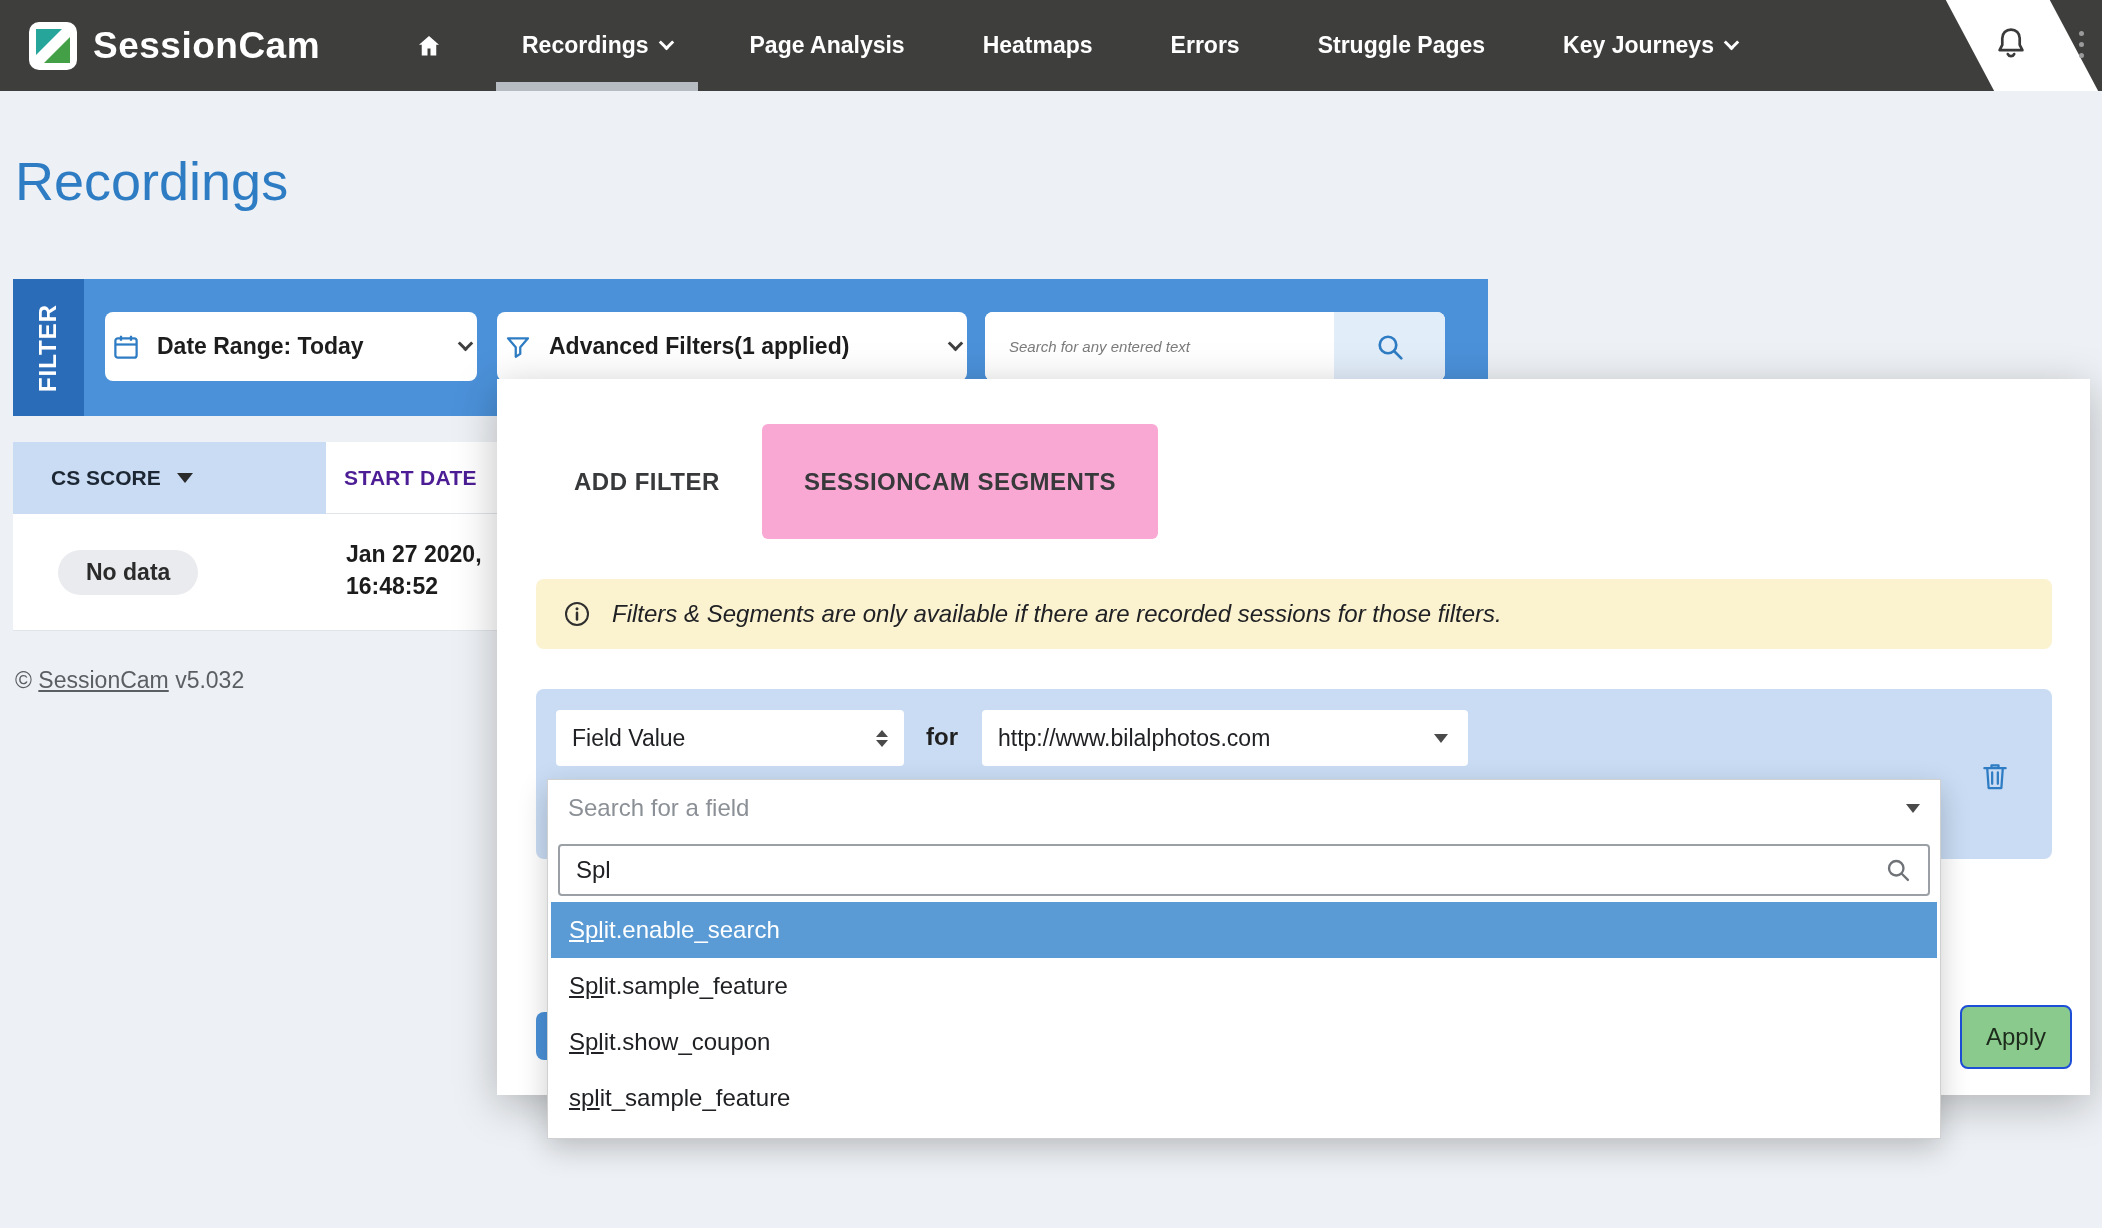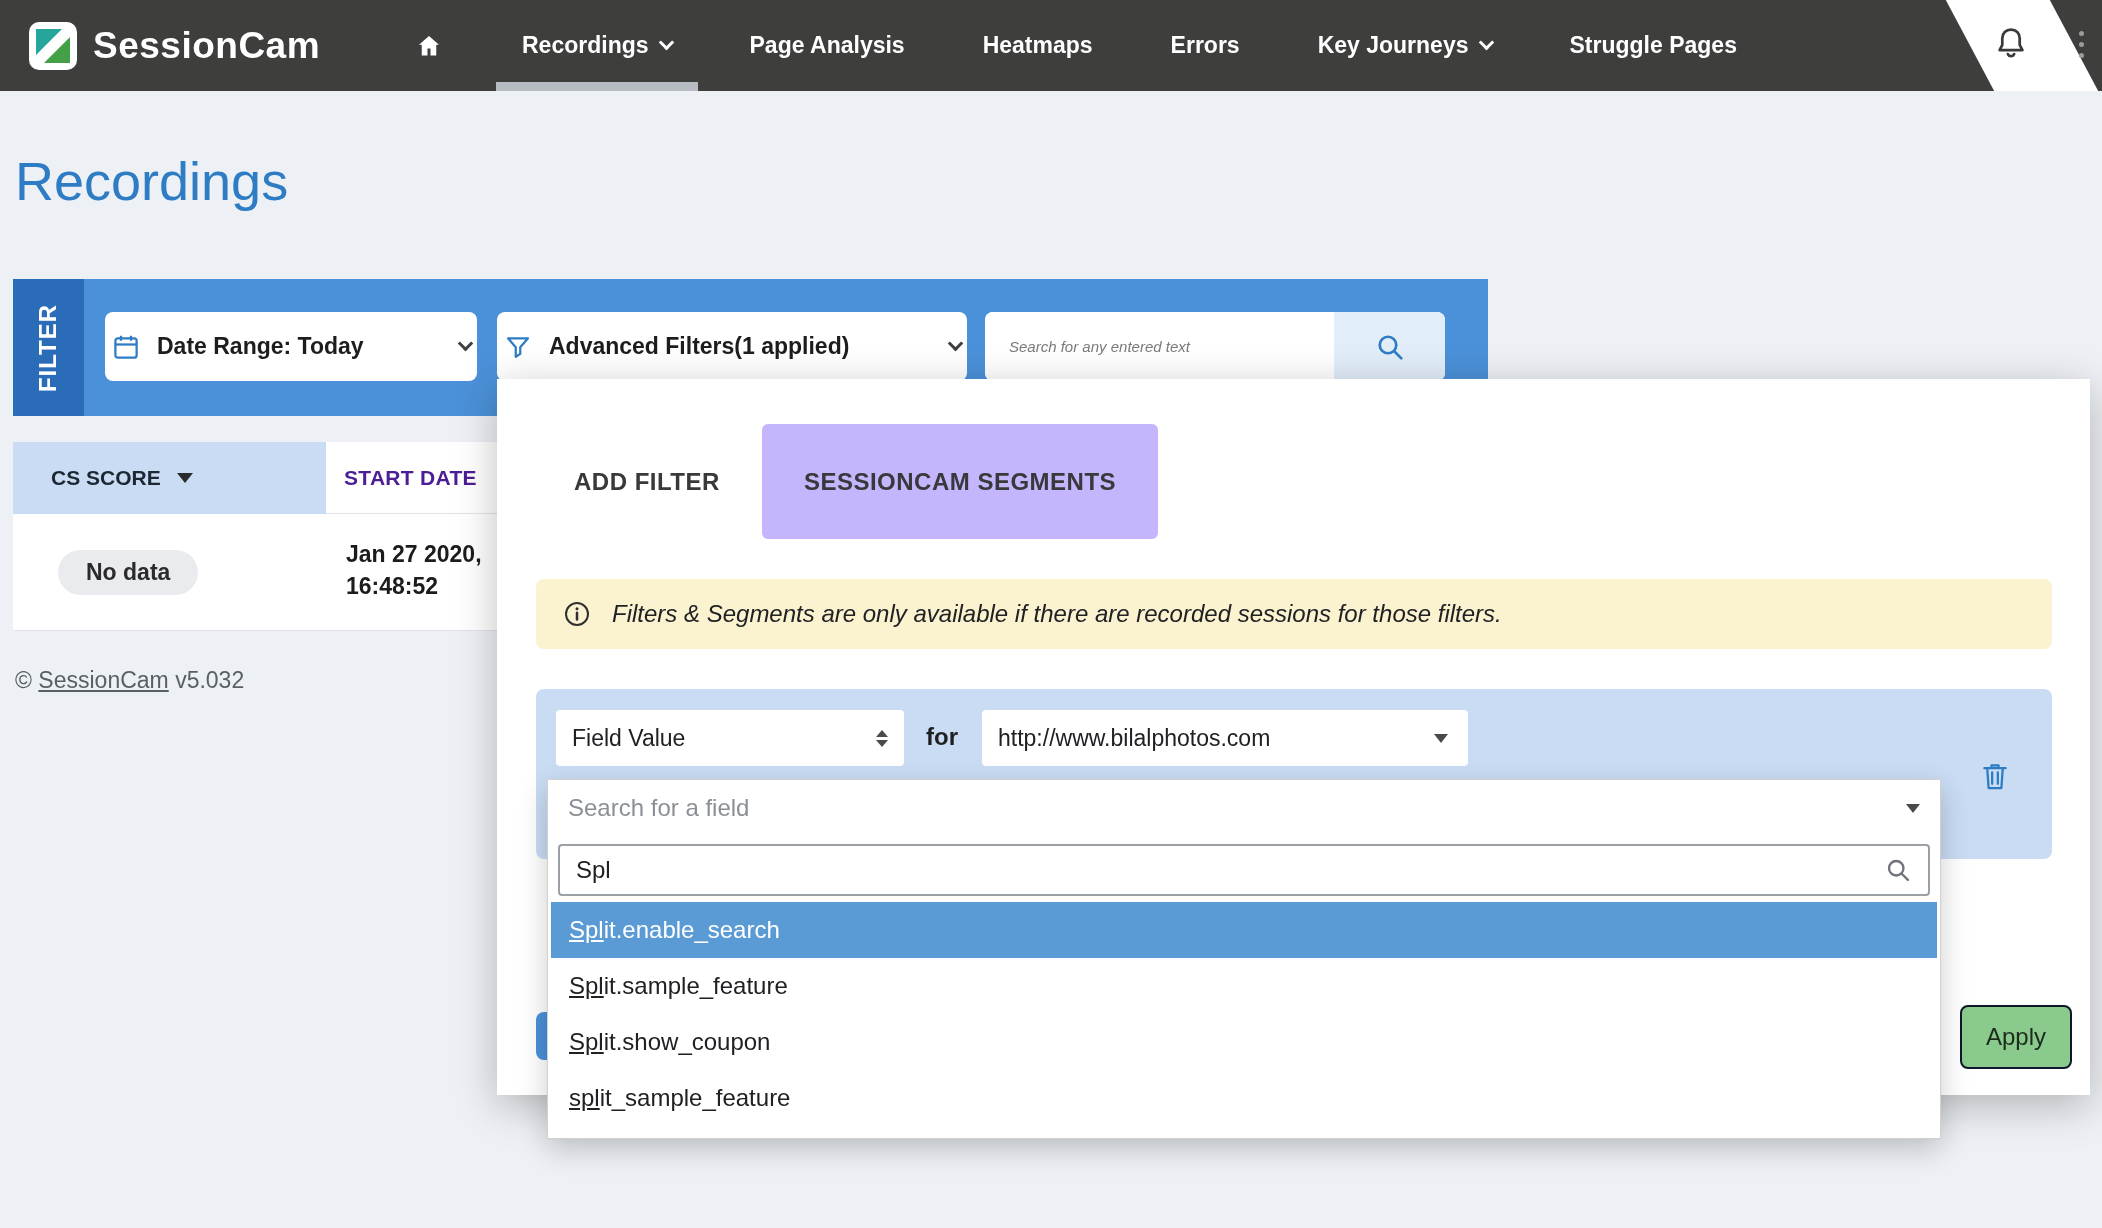--- a/index.html
+++ b/index.html
@@ -52,21 +52,21 @@
   .row-date { position:absolute; left:333px; top:24px; font-size:23px; font-weight:700; color:#1c1c1c; line-height:32px; }
 
   
   .footer { position:absolute; left:15px; top:667px; font-size:23px; color:#5a5f64; }
   .footer a { color:#5a5f64; text-decoration:underline; cursor:pointer; }
 
   
   .panel { position:absolute; left:497px; top:379px; width:1593px; height:716px; background:#fff; box-shadow:0 10px 40px rgba(0,0,0,0.25); z-index:40; }
   .tabs { position:absolute; left:35px; top:45px; height:115px; display:flex; }
   .tab { display:flex; align-items:center; padding:0 42px; font-size:24px; font-weight:700; color:#37393b; letter-spacing:0.5px; cursor:pointer; white-space:nowrap; }
-  .tab.active { background:#c4b5fd; border-radius:6px; }
+  .tab.active { background:#f9a8d4; border-radius:6px; }
   .notice { position:absolute; left:39px; top:200px; width:1516px; height:70px; background:#fbf2cf; border-radius:8px; display:flex; align-items:center; gap:20px; padding:0 26px; }
   .notice-text { font-style:italic; font-size:24px; color:#202124; }
 
   .frow { position:absolute; left:39px; top:310px; width:1516px; height:170px; background:#c9dcf3; border-radius:8px; }
   .sel { position:absolute; background:#fff; border-radius:4px; display:flex; align-items:center; justify-content:space-between; padding:0 16px; font-size:23px; color:#202124; cursor:pointer; }
   .field-sel { left:20px; top:21px; width:348px; height:56px; }
   .site-sel { left:446px; top:21px; width:486px; height:56px; padding-right:20px; }
   .for-label { position:absolute; left:390px; top:34px; font-size:24px; font-weight:700; color:#1f1f1f; }
   .updown { display:flex; flex-direction:column; gap:3px; }
   .updown i { width:0; height:0; border-left:6px solid transparent; border-right:6px solid transparent; }
@@ -79,21 +79,21 @@
   .combo { position:absolute; left:50px; top:400px; width:1394px; background:#fff; border:1px solid #d0d0d0; box-shadow:0 10px 28px rgba(0,0,0,0.2); z-index:2; padding-bottom:12px; }
   .combo-head { height:56px; display:flex; align-items:center; justify-content:space-between; padding:0 20px; cursor:pointer;gap:26px; }
   .combo-head .ph { font-size:24px; color:#8b9096; }
   .combo-search { margin:8px 10px 6px; height:52px; border:2px solid #9aa0a6; border-radius:4px; display:flex; align-items:center; padding:0 16px; }
   .combo-search input { flex:1; min-width:0; border:none; outline:none; font-family:inherit; font-size:24px; color:#202124; }
   .options { display:block; }
   .option { height:56px; display:flex; align-items:center; padding:0 18px; margin:0 3px; font-size:24px; color:#202124; cursor:pointer; }
   .option .match { text-decoration:underline; }
   .option.selected { background:#5b9bd5; color:#ffffff; }
 
-  .apply-btn { position:absolute; right:18px; top:626px; width:112px; height:64px; background:#8bca8d; border:2px solid #0f172a; border-radius:8px; font-family:inherit; font-size:24px; color:#1c2b1c; cursor:pointer; }
+  .apply-btn { position:absolute; right:18px; top:626px; width:112px; height:64px; background:#8bca8d; border:2px solid #1d4ed8; border-radius:8px; font-family:inherit; font-size:24px; color:#1c2b1c; cursor:pointer; }
 </style>
 </head>
 <body>
 
 <div class="screen">
 
   <header class="topnav">
     <div class="brand">
       <svg width="52" height="52" viewBox="0 0 52 52">
         <rect x="2" y="2" width="48" height="48" rx="10" fill="#ffffff"></rect>
@@ -116,25 +116,25 @@
       <div class="nav-item">
         <span>Page Analysis</span>
       </div>
       <div class="nav-item">
         <span>Heatmaps</span>
       </div>
       <div class="nav-item">
         <span>Errors</span>
       </div>
       <div class="nav-item">
+        <span>Struggle Pages</span>
+      </div>
+      <div class="nav-item">
         <span>Key Journeys</span>
         <span class="chev"></span>
-      </div>
-      <div class="nav-item">
-        <span>Struggle Pages</span>
       </div>
     </nav>
 
     <div class="corner-white"></div>
     <div class="bell-btn">
       <svg width="38" height="38" viewBox="0 0 24 24">
         <path d="M12 3.5 c-3.2 0-5.5 2.3-5.5 5.5 v4.2 L4.8 16.5 h14.4 L17.5 13.2 V9 c0-3.2-2.3-5.5-5.5-5.5 Z" fill="none" stroke="#3a3a3a" stroke-width="1.7" stroke-linejoin="round"></path>
         <path d="M10 19 a2.2 2.2 0 0 0 4 0" fill="none" stroke="#3a3a3a" stroke-width="1.7" stroke-linecap="round"></path>
       </svg>
     </div>

